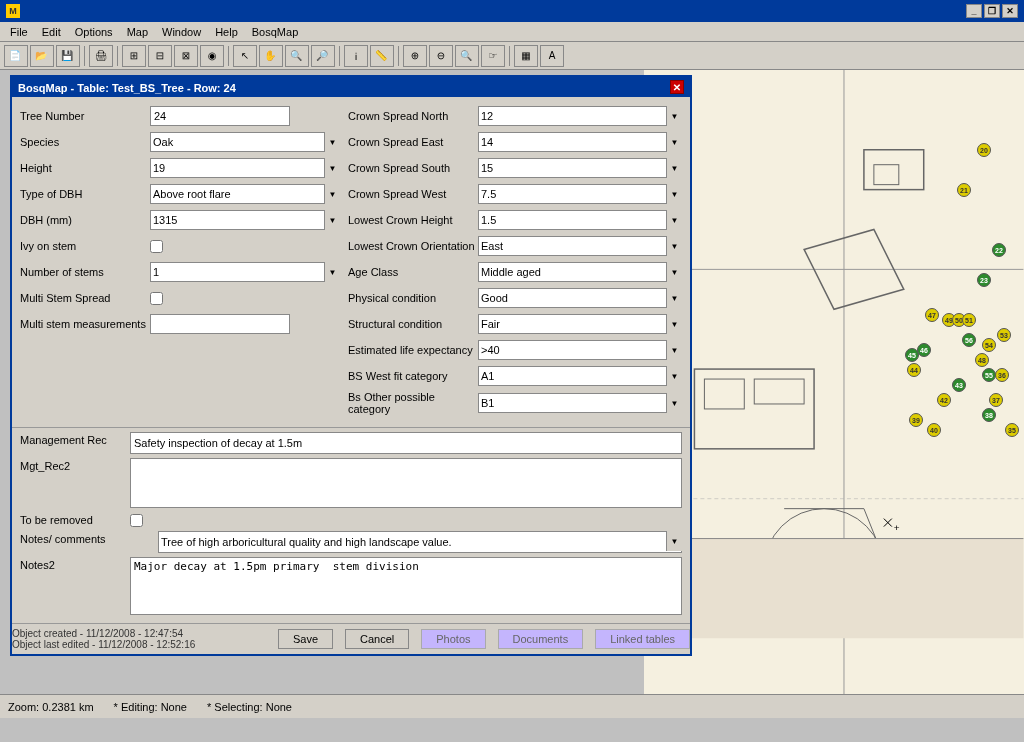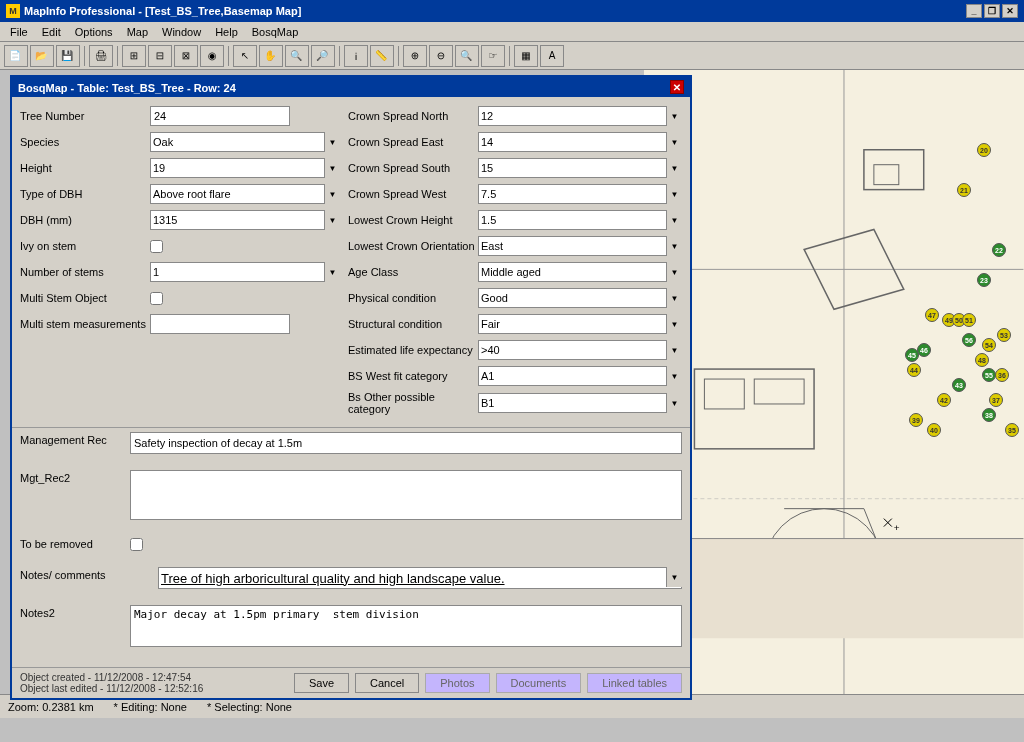--- a/index.html
+++ b/index.html
@@ -235,21 +235,21 @@
     }
 
     
     .form-section-full {
       padding: 4px 8px;
       border-top: 1px solid #999;
     }
     .form-row-full {
       display: flex;
       align-items: flex-start;
-      margin-bottom: 16px;
+      margin-bottom: 4px;
     }
     .form-label-left {
       width: 110px;
       font-size: 11px;
       padding-top: 2px;
       flex-shrink: 0;
     }
     .form-input-full {
       flex: 1;
       height: 22px;
@@ -262,43 +262,43 @@
       flex: 1;
       height: 50px;
       border: 1px solid #888;
       background: white;
       padding: 2px 3px;
       font-size: 11px;
       resize: none;
     }
     .form-textarea-notes {
       flex: 1;
-      height: 42px;
+      height: 58px;
       border: 1px solid #888;
       background: white;
       padding: 2px 3px;
       font-size: 11px;
       resize: none;
     }
 
     
     .dialog-footer {
-      padding: 4px 8px;
+      padding: 4px 0;
       display: flex;
       align-items: center;
       justify-content: space-between;
       border-top: 1px solid #999;
     }
     .footer-info {
       font-size: 10px;
       color: #333;
     }
     .footer-btns {
       display: flex;
-      gap: 6px;
+      gap: 12px;
     }
     .footer-btn {
       padding: 3px 14px;
       background: #d4d0c8;
       border: 1px solid #888;
       font-size: 11px;
       cursor: pointer;
     }
     .footer-btn-gray {
       padding: 3px 14px;
@@ -326,21 +326,20 @@
       top: 0; left: 0;
       width: 100%; height: 100%;
     }
   </style>
 </head>
 <body>
 
 <div class="title-bar">
   <div class="title-bar-left">
     <span class="title-bar-icon">M</span>
-    <span>MapInfo Professional - [Test_BS_Tree,Basemap Map]</span>
   </div>
   <div class="title-bar-buttons">
     <div class="title-btn">_</div>
     <div class="title-btn">❐</div>
     <div class="title-btn">✕</div>
   </div>
 </div>
 
 <div class="menu-bar">
   <span class="menu-item">File</span>
@@ -493,21 +492,21 @@
         <div class="form-row">
           <span class="form-label">Number of stems</span>
           <div class="select-wrapper">
             <select>
               <option>1</option>
             </select>
             <div class="select-arrow">▼</div>
           </div>
         </div>
         <div class="form-row">
-          <span class="form-label">Multi Stem Object</span>
+          <span class="form-label">Multi Stem Spread</span>
           <input type="checkbox" class="form-checkbox" style="">
         </div>
         <div class="form-row">
           <span class="form-label">Multi stem measurements</span>
           <input class="form-input" type="text" value="" style="max-width: 140px;">
         </div>
       </div>
 
       <div class="dialog-right">
         <div class="form-row">
@@ -630,21 +629,21 @@
         <span class="form-label-left">Mgt_Rec2</span>
         <textarea class="form-textarea" style=""></textarea>
       </div>
       <div class="form-row-full" style="margin-top:2px;">
         <span class="form-label-left">To be removed</span>
         <input type="checkbox" class="form-checkbox" style="margin-top: 2px;">
       </div>
       <div class="form-row-full" style="margin-top:4px;gap:28px;">
         <span class="form-label-left">Notes/ comments</span>
         <div class="select-wrapper" style="flex:1;">
-          <select style="width:100%;height:22px;border:1px solid #888;background:white;font-size:13px;text-decoration:underline;">
+          <select style="width:100%;height:22px;border:1px solid #888;background:white;font-size:11px;">
             <option>Tree of high arboricultural quality and high landscape value.</option>
           </select>
           <div class="select-arrow">▼</div>
         </div>
       </div>
       <div class="form-row-full" style="margin-top:4px;">
         <span class="form-label-left">Notes2</span>
         <textarea class="form-textarea-notes" style="">Major decay at 1.5pm primary  stem division</textarea>
       </div>
     </div>

